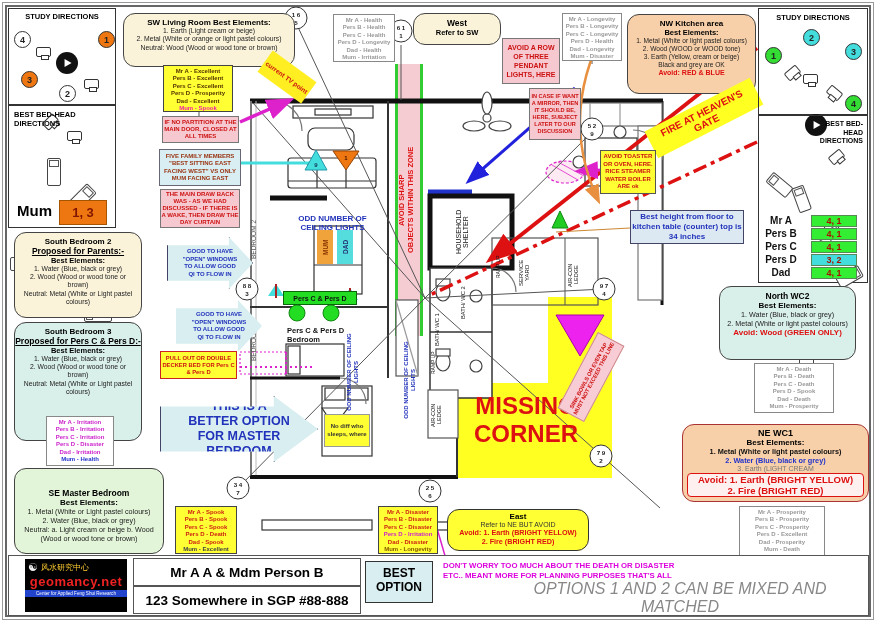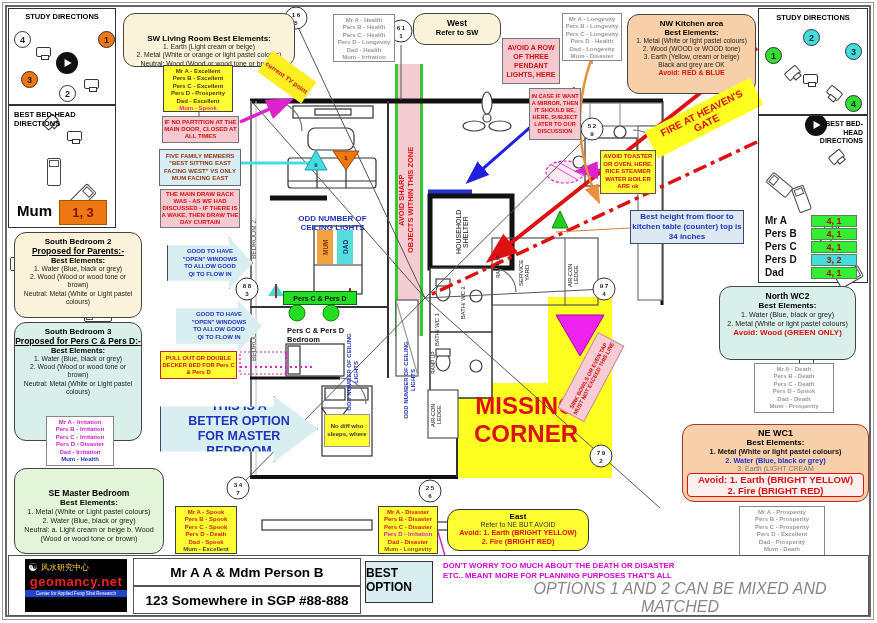--- a/index.html
+++ b/index.html
@@ -24,21 +24,21 @@
     display:flex;align-items:center;justify-content:center}
   .scirc{width:17px;height:17px;border-radius:50%;border:1.5px solid #333;font-size:9px;font-weight:bold;color:#222;display:flex;align-items:center;justify-content:center}
   .desk{width:15px;height:10px;border:1.5px solid #333;border-radius:2px;background:#fff;position:relative}
   .desk::after{content:"";position:absolute;left:4px;bottom:-4px;width:6px;height:3px;border:1px solid #333;background:#fff}
   .compassb{background:#111;border-radius:50%;position:relative}
   .compassb::after{content:"";position:absolute;left:50%;top:50%;transform:translate(-35%,-50%);
     border-left:7px solid #fff;border-top:4.5px solid transparent;border-bottom:4.5px solid transparent}
   .bedi{border:1.5px solid #444;border-radius:2px;background:#fff;position:relative}
   .bedi::before{content:"";position:absolute;top:1px;left:1px;right:1px;height:5px;border:1px solid #555}
   .trow{display:flex;align-items:center;height:13px}
-  .tname{width:46px;text-align:left;font-weight:bold;font-size:10px;padding-right:14px;color:#111}
+  .tname{width:46px;text-align:center;font-weight:bold;font-size:10px;padding-right:14px;color:#111}
   .tval{width:46px;height:12px;font-size:9px;font-weight:bold;color:#aa1100;display:flex;align-items:center;justify-content:center;border:1px solid #558855}
   .ttl{font-weight:bold}
 </style>
 </head>
 <body>
 
 <div id="canvas">
 
   <div class="a" style="left:2px;top:2px;width:872px;height:618px;border:1px solid #999"></div>
   <div class="a" style="left:5px;top:5px;width:866px;height:612px;border:2px solid #666"></div>
@@ -267,21 +267,21 @@
   <div class="a rbox pgreen" style="left:14px;top:468px;width:150px;height:86px;padding-top:19px">
     <div class="ttl" style="font-size:8.5px">SE Master Bedroom</div>
     <div class="ttl" style="font-size:8px">Best Elements:</div>
     <div style="font-size:7.2px;line-height:9px;color:#222;padding:0 6px">
         <div>1. Metal (White or Light pastel colours)</div>
         <div>2. Water (Blue, black or grey)</div>
         <div>Neutral: a. Light cream or beige b. Wood (Wood or wood tone or brown)</div>
       </div>
   </div>
 
-  <div class="a rbox cream" style="left:123px;top:13px;width:172px;height:54px;padding-top:20px">
+  <div class="a rbox cream" style="left:123px;top:13px;width:172px;height:54px;padding-top:4px">
     <div class="ttl" style="font-size:8px">SW Living Room Best Elements:</div>
     <div style="font-size:6.8px;line-height:8.4px;color:#222">
         <div>1. Earth (Light cream or beige)</div>
         <div>2. Metal (White or orange or light pastel colours)</div>
         <div>Neutral: Wood (Wood or wood tone or brown)</div>
       </div>
   </div>
 
   <div class="a member ye" style="left:163px;top:65px;width:70px;height:47px;color:#553300">
       <div>Mr A -  Excellent</div>
@@ -519,21 +519,21 @@
       <span style="font-size:11px;color:#eee">☯</span>
       <span style="color:#ffcc33;font-size:8px;font-weight:normal">风水研究中心</span>
     </div>
     <div style="color:#ee2222;font-weight:bold;font-size:13px;text-align:center;letter-spacing:0.5px">geomancy.net</div>
     <div style="background:#2244cc;color:#fff;font-size:4.6px;text-align:center;padding:1px 0;margin-top:1px">Center for Applied Feng Shui Research</div>
   </div>
 
   <div class="a ctr" style="left:133px;top:558px;width:228px;height:28px;border:1px solid #555;background:#fff;font-weight:bold;font-size:13.5px">Mr A A &amp; Mdm Person B</div>
   <div class="a ctr" style="left:133px;top:586px;width:228px;height:28px;border:1px solid #555;background:#fff;font-weight:bold;font-size:13.5px">123 Somewhere in SGP #88-888</div>
 
-  <div class="a" style="left:365px;top:561px;width:68px;height:42px;background:#d8eef0;border:1.5px solid #333;padding-top:4px">
+  <div class="a" style="left:365px;top:561px;width:68px;height:42px;background:#d8eef0;border:1.5px solid #333;text-align:center;padding-top:4px">
     <div class="ttl" style="font-size:12px">BEST</div>
     <div class="ttl" style="font-size:12px">OPTION</div>
   </div>
 
   <div class="a" style="left:443px;top:561px;width:240px;height:24px;color:#dd00dd;font-weight:bold;font-size:7.8px;line-height:10px">DON'T WORRY TOO MUCH ABOUT THE DEATH OR DISASTER ETC.. MEANT MORE FOR PLANNING PURPOSES THAT'S ALL</div>
   <div class="a ctr" style="left:498px;top:586px;width:364px;height:24px;color:#888;font-style:italic;font-size:16px">OPTIONS 1 AND 2 CAN BE MIXED AND MATCHED</div>
 
 </div>
 
 </body></html>

